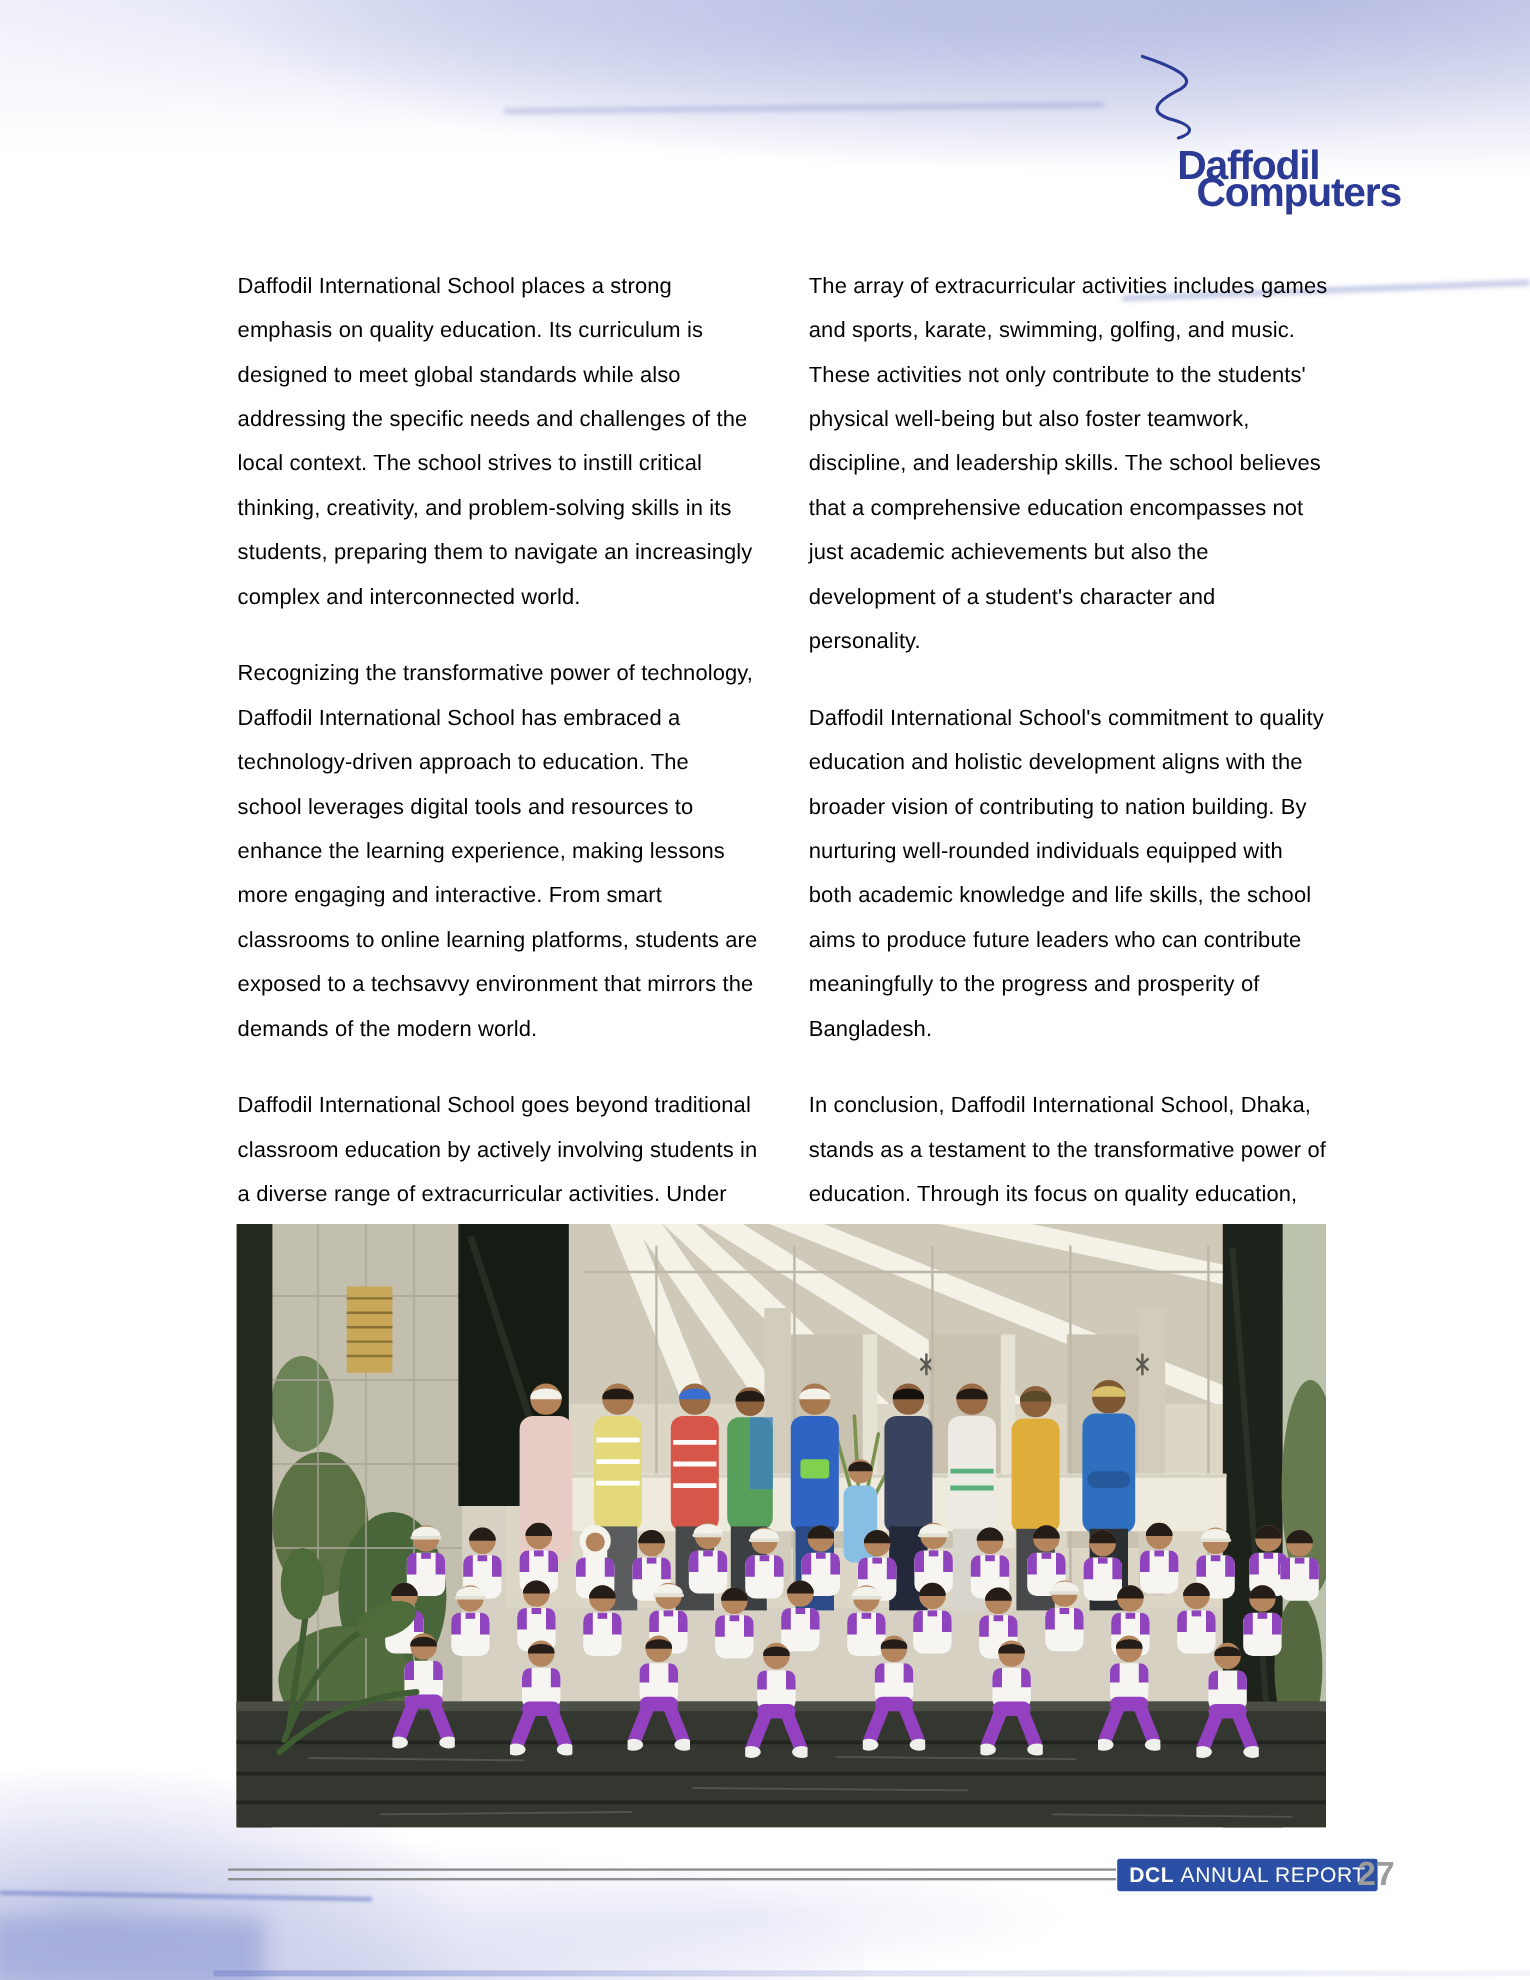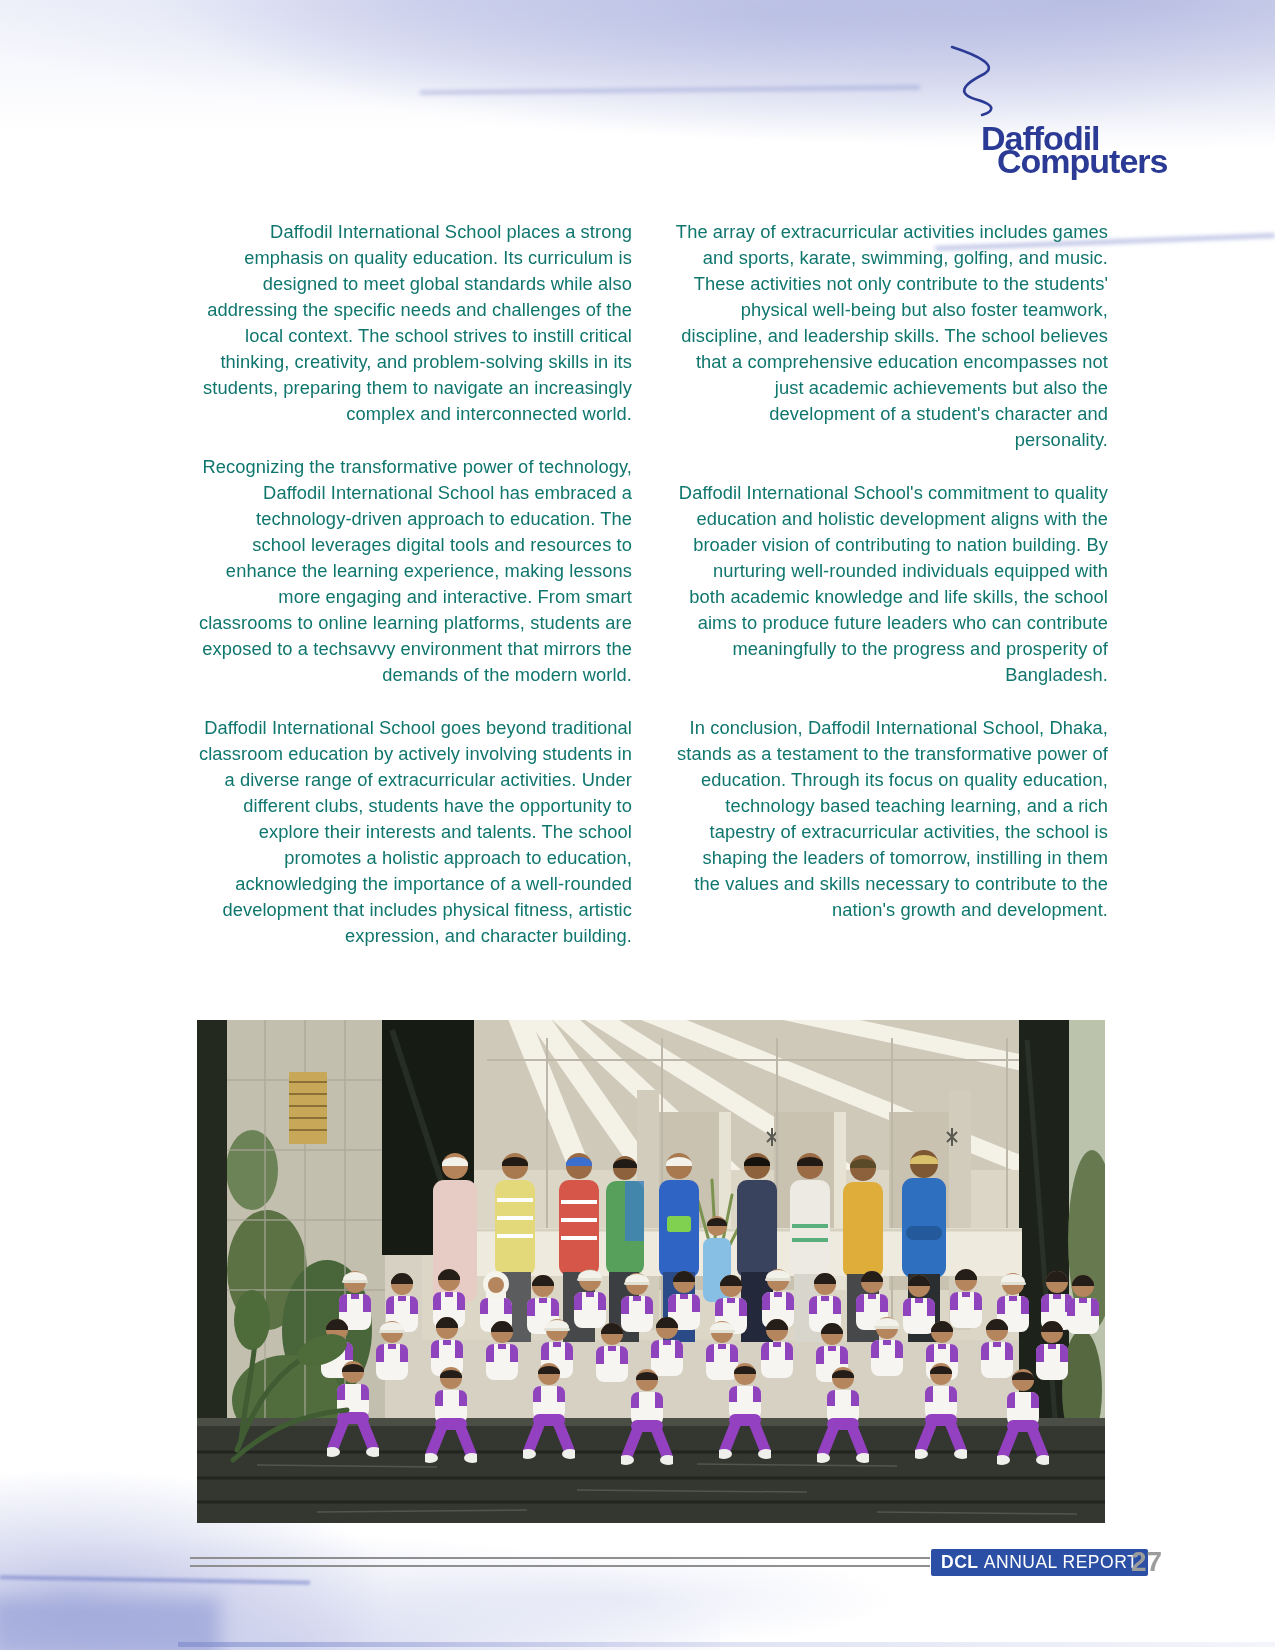--- a/index.html
+++ b/index.html
@@ -28,21 +28,21 @@
   #wc-bottom-line{left:178px;top:1642px;width:1097px;height:5px;
     background:linear-gradient(90deg, rgba(118,131,200,.55), rgba(148,158,214,.32) 42%, rgba(148,158,214,.10));}
 
   .brand{position:absolute;color:#2b3a94;font-weight:bold;line-height:1;}
   #brand-line1{left:981px;top:121px;font-size:34px;letter-spacing:-1px;}
   #brand-line2{left:997px;top:144px;font-size:34px;letter-spacing:-1px;}
   #brand-squiggle{position:absolute;left:946px;top:44px;}
 
   .content{position:absolute;left:198px;top:219px;width:910px;display:flex;gap:42px;}
   .col{width:434px;}
-  .col p{margin:0 0 27px 0;font-size:18.3px;line-height:26px;color:#0f766e;letter-spacing:.1px;text-align:right;}
+  .col p{margin:0 0 27px 0;font-size:18.3px;line-height:37px;color:#000000;letter-spacing:.1px;}
 
   .photo{position:absolute;left:197px;top:1020px;width:908px;height:503px;}
   .photo svg{display:block;}
 
   .rule{position:absolute;left:190px;top:1557px;width:740px;height:6px;
         border-top:2px solid #8f8f8f;border-bottom:2px solid #8f8f8f;}
   .badge{position:absolute;left:931px;top:1549px;height:27px;background:#2a4fa4;color:#fff;
          padding:0 10px;font-size:17.5px;line-height:27px;letter-spacing:.5px;border-radius:2px;
          white-space:nowrap;}
   .badge .b{font-weight:bold;}

